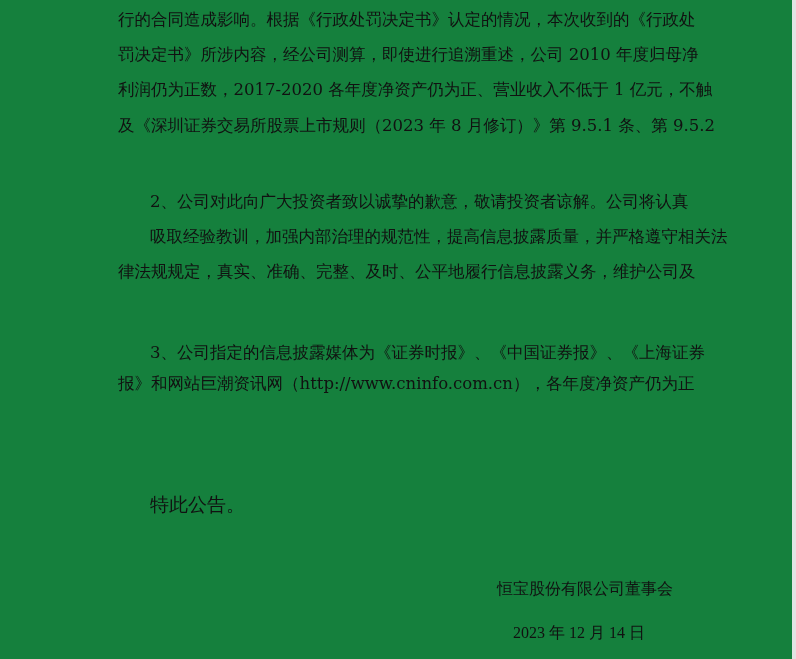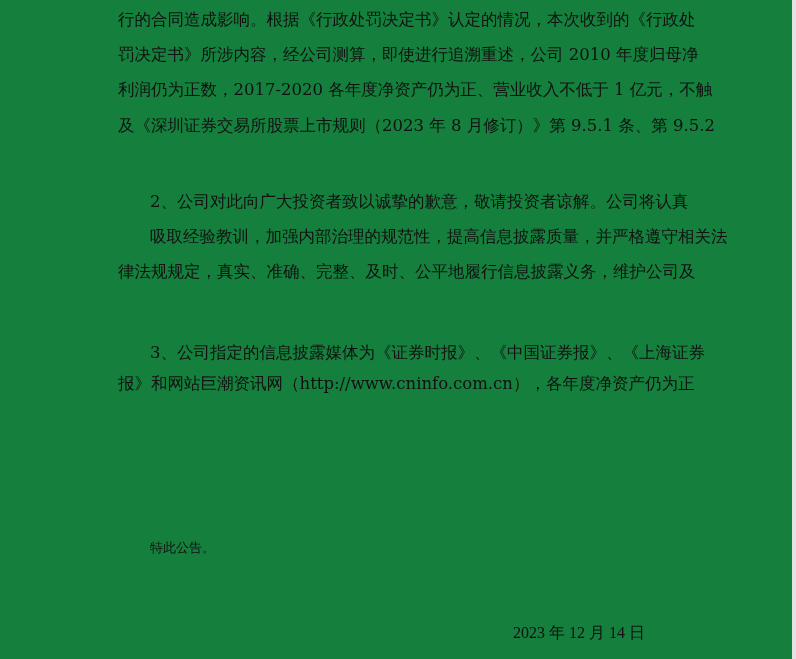--- a/index.html
+++ b/index.html
@@ -48,24 +48,23 @@
       width: auto;
     }
     .line.indent {
       left: 150px;
       width: 522px;
     }
     .closing {
       position: absolute;
       left: 150px;
       top: 493px;
-      font-size: 13px;
+      font-size: 19px;
       line-height: 22px;
       white-space: nowrap;
-      margin-top: 44px;
     }
     .signature {
       position: absolute;
       left: 497px;
       width: 175px;
       top: 578px;
       font-size: 16px;
       line-height: 22px;
       white-space: nowrap;
       text-align: justify;
@@ -93,16 +92,17 @@
 
   <div class="line indent" style="top:191px;">2、公司对此向广大投资者致以诚挚的歉意，敬请投资者谅解。公司将认真</div>
   <div class="line" style="top:226px;margin-left:32px;">吸取经验教训，加强内部治理的规范性，提高信息披露质量，并严格遵守相关法</div>
   <div class="line" style="top:261px;">律法规规定，真实、准确、完整、及时、公平地履行信息披露义务，维护公司及</div>
 
   <div class="line indent" style="top:326px;margin-top:16px;">3、公司指定的信息披露媒体为《证券时报》、《中国证券报》、《上海证券</div>
   <div class="line" style="top:373px;">报》和网站巨潮资讯网（http://www.cninfo.com.cn），各年度净资产仍为正</div>
 
   <div class="closing">特此公告。</div>
 
+  <div class="signature">恒宝股份有限公司董事会</div>
   <div class="date">2023 年 12 月 14 日</div>
 </div>
 
 <div class="scrollbar"></div>
 
 </body></html>

